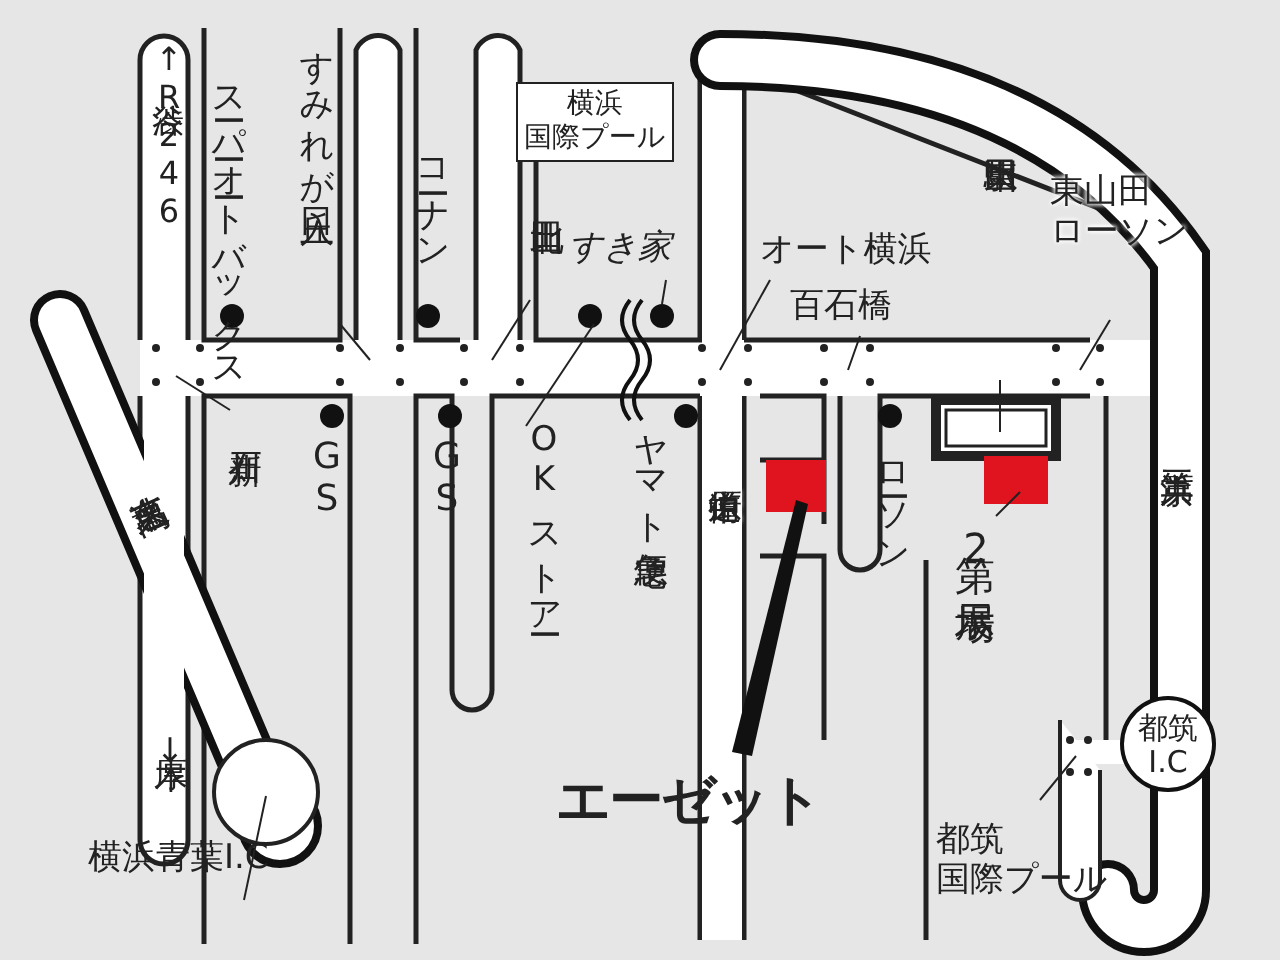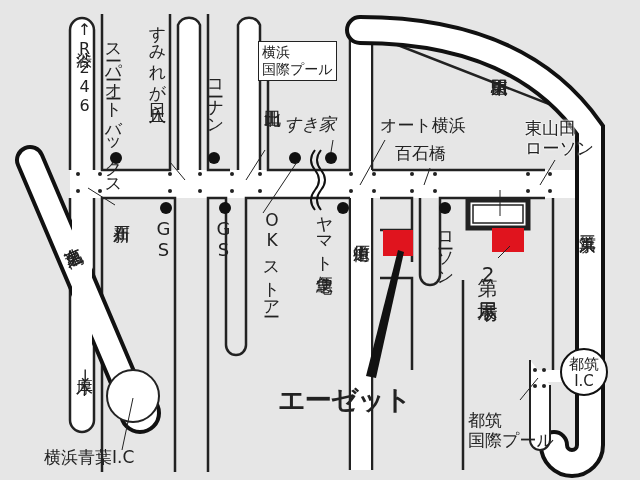--- a/index.html
+++ b/index.html
@@ -3,21 +3,21 @@
 <meta charset="utf-8">
 <style>
   html,body{margin:0;padding:0;}
   body{width:640px;height:480px;background:#e6e6e6;position:relative;overflow:hidden;font-family:"DejaVu Sans",sans-serif;color:#222;}
   svg.map{position:absolute;left:0;top:0;}
   .lbl{position:absolute;font-size:17px;line-height:19px;white-space:nowrap;}
   .v{writing-mode:vertical-rl;text-orientation:upright;letter-spacing:0px;}
   .v-lat{writing-mode:vertical-rl;text-orientation:upright;}
   .halo{text-shadow:0 0 2px #fff,0 0 2px #fff,0 0 3px #fff;}
   .big{font-size:27px;line-height:34px;font-weight:bold;letter-spacing:-1px;font-family:Liberation Serif, serif;}
-  .box{background:#fff;border:1.5px solid #222;text-align:left;font-size:14px;line-height:17px;padding:2px 3px;}
+  .box{background:#fff;border:1.5px solid #222;text-align:center;font-size:14px;line-height:17px;padding:2px 3px;}
   .ic{position:absolute;border:2.5px solid #111;border-radius:50%;background:#fff;text-align:center;font-size:15px;line-height:17px;}
 </style>
 </head>
 <body>
 
 <svg class="map" width="640" height="480" viewBox="0 0 640 480">
 
   <rect x="70" y="170" width="520" height="28" fill="#fff"></rect>
 
   <g fill="none" stroke="#222" stroke-width="2.5">
@@ -140,36 +140,36 @@
 <div class="lbl v" style="left:206px;top:68px;">コーナン</div>
 <div class="lbl box" style="left:258px;top:41px;">
   <div>横浜</div>
   <div>国際プール</div>
 </div>
 <div class="lbl v" style="left:263px;top:97px;">北山田</div>
 <div class="lbl" style="left:284px;top:115px;font-style:italic;">すき家</div>
 <div class="lbl" style="left:380px;top:116px;">オート横浜</div>
 <div class="lbl" style="left:395px;top:144px;text-align:center;">百石橋</div>
 <div class="lbl v" style="left:490px;top:66px;">東山田駅</div>
-<div class="lbl halo" style="left:525px;top:86px;line-height:20px;margin-top:32px;">
+<div class="lbl halo" style="left:525px;top:86px;line-height:20px;">
   <div>東山田</div>
   <div>ローソン</div>
 </div>
 <div class="lbl v" style="left:112px;top:212px;">新石川</div>
 <div class="lbl v-lat" style="left:154px;top:218px;font-size:18px;">GS</div>
 <div class="lbl v-lat" style="left:214px;top:218px;font-size:18px;">GS</div>
 <div class="lbl v" style="left:262px;top:210px;">OKストアー</div>
 <div class="lbl v" style="left:315px;top:205px;">ヤマト宅急便</div>
 <div class="lbl v halo" style="left:352px;top:232px;">中原街道</div>
 <div class="lbl v" style="left:436px;top:220px;">ローソン</div>
 <div class="lbl v" style="left:477px;top:262px;font-size:20px;line-height:22px;">第2展示場</div>
 <div class="lbl v" style="left:578px;top:222px;">第三京浜</div>
 <div class="lbl v" style="left:56px;top:240px;transform:rotate(-24deg);transform-origin:0 0;font-size:18px;">東名高速</div>
 <div class="lbl v" style="left:75px;top:366px;">厚木↓</div>
-<div class="lbl" style="left:44px;top:448px;">横浜青葉I.C</div>
+<div class="lbl" style="left:44px;top:420px;">横浜青葉I.C</div>
 <div class="ic" style="left:560px;top:348px;width:48px;height:48px;padding-top:6px;box-sizing:border-box;">
   <div>都筑</div>
   <div>I.C</div>
 </div>
 <div class="lbl" style="left:468px;top:410px;line-height:20px;">
   <div>都筑</div>
   <div>国際プール</div>
 </div>
 <div class="lbl big" style="left:278px;top:383px;">
   <div>エーゼット</div>

